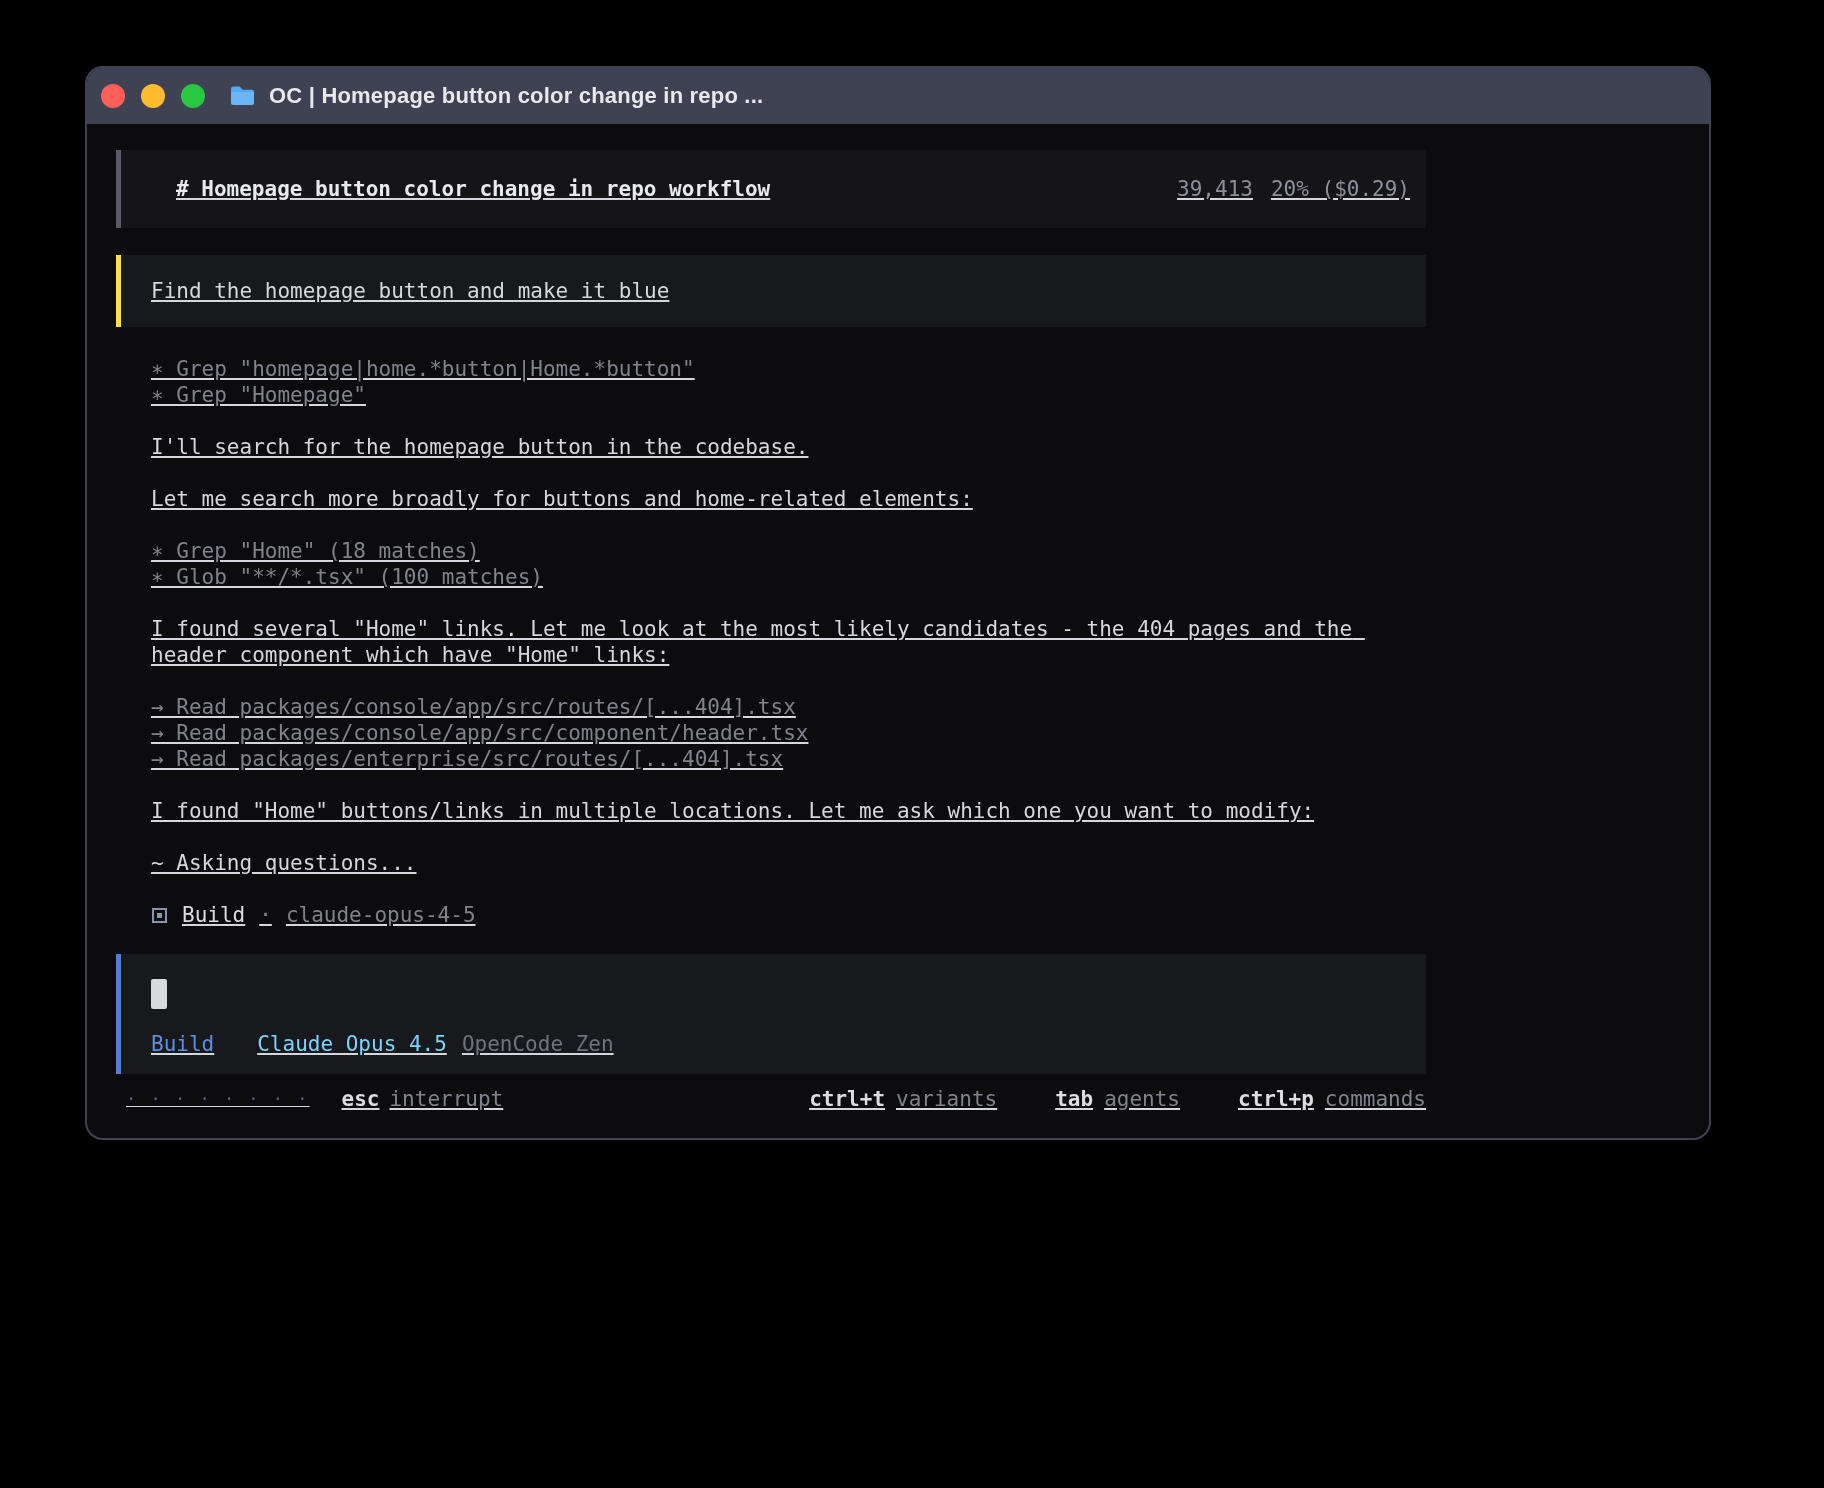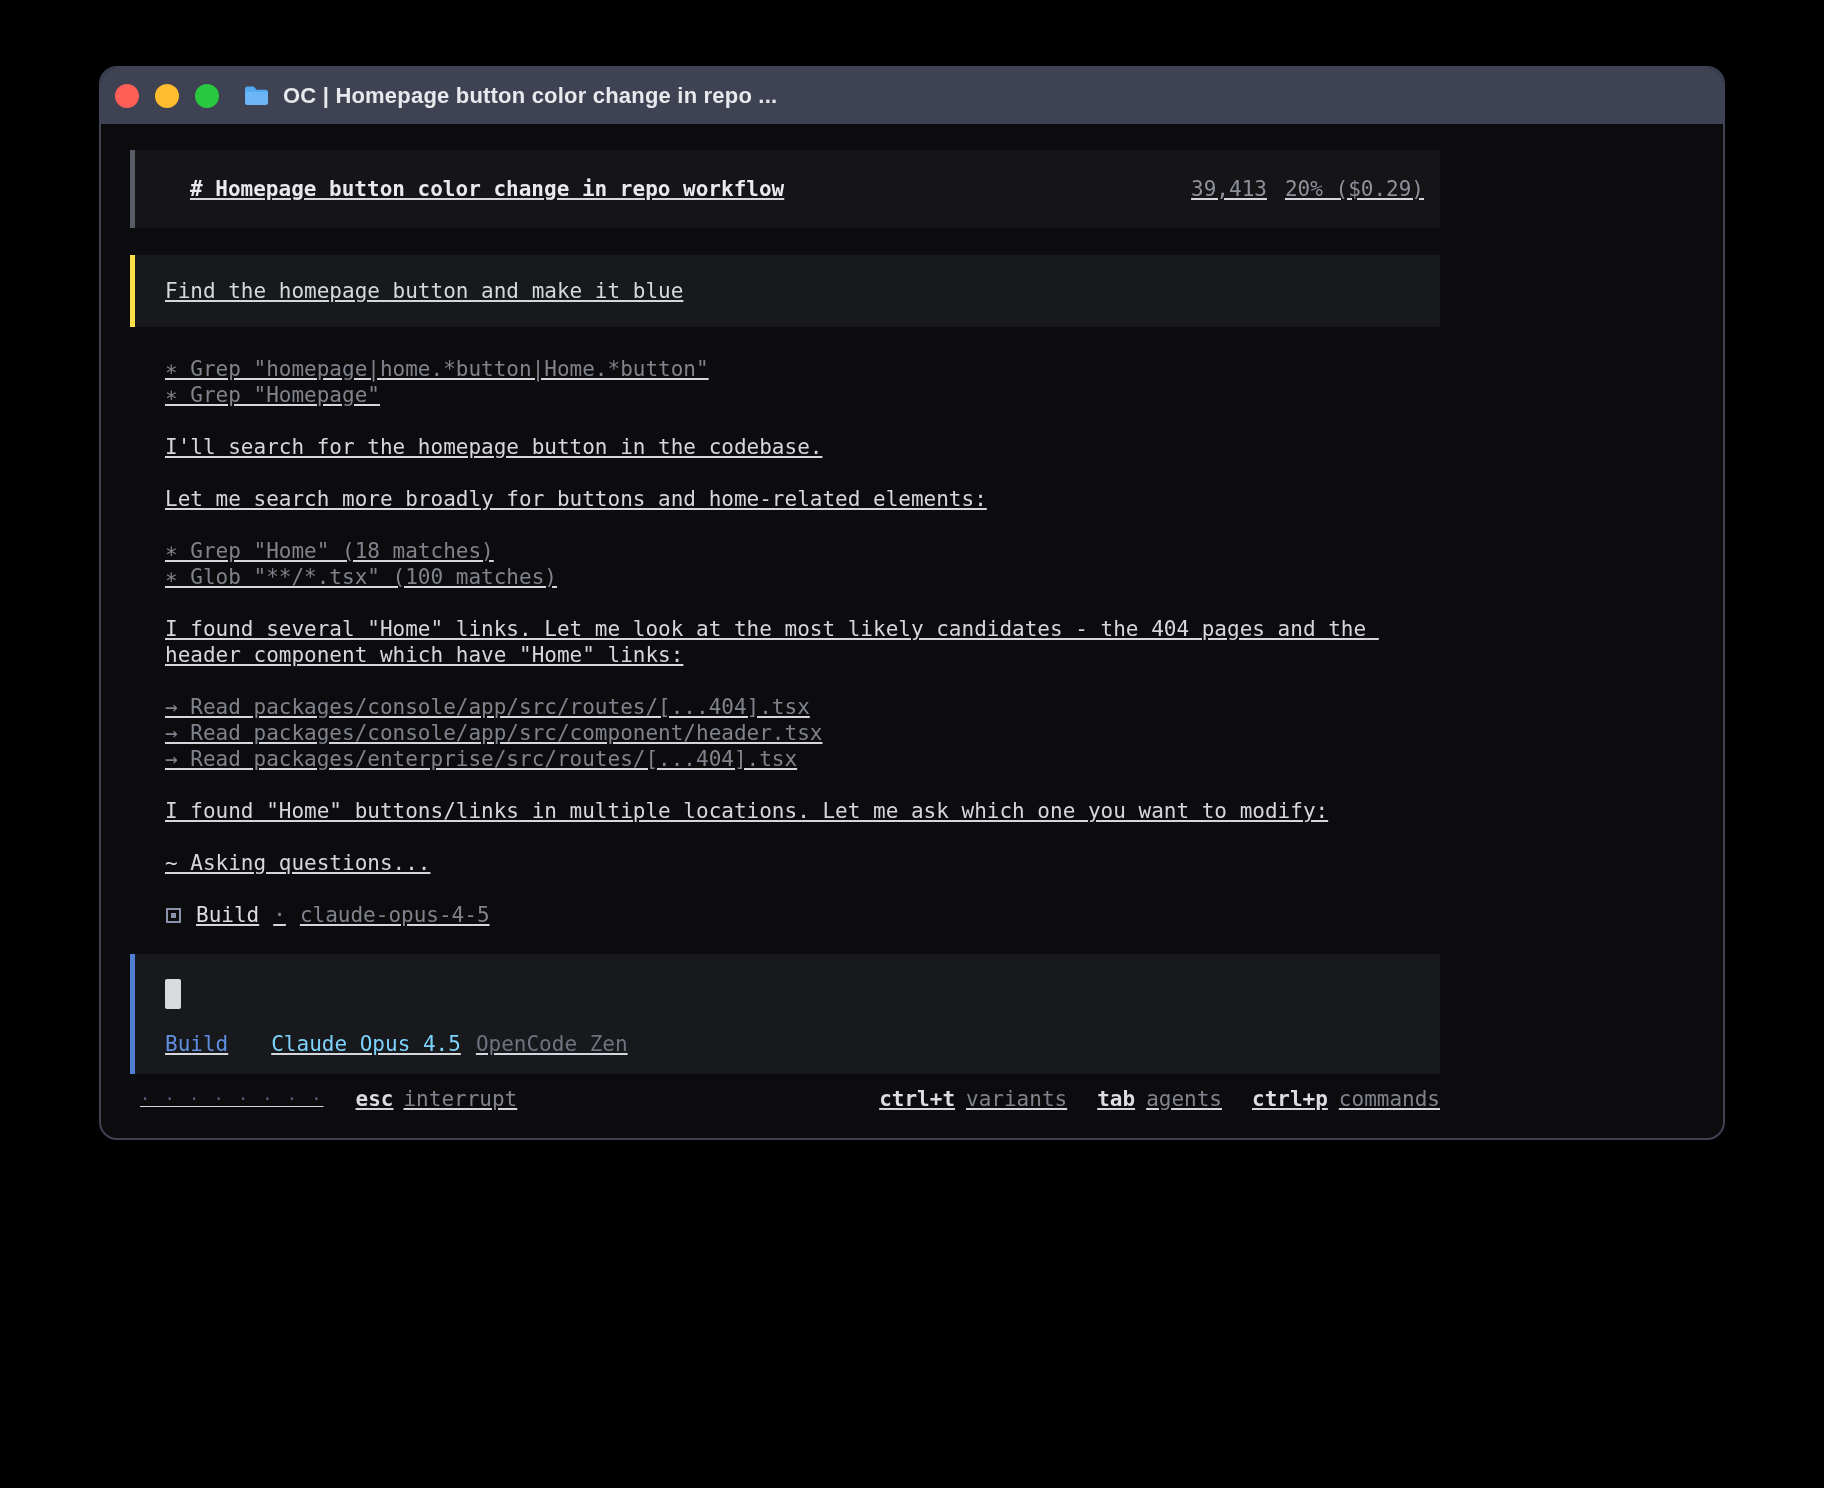--- a/index.html
+++ b/index.html
@@ -1,18 +1,18 @@
 <!DOCTYPE html>
 <html><head>
 <meta charset="utf-8">
 <style>
   html,body{margin:0;padding:0;background:#000;width:1824px;height:1488px;overflow:hidden;}
   *{box-sizing:border-box;}
   .window{
-    position:absolute;left:99px;top:66px;width:1626px;height:1074px;
+    position:absolute;left:85px;top:66px;width:1626px;height:1074px;
     background:#0c0c0e;border:2px solid #3e4252;border-radius:18px;overflow:hidden;
     font-family:"DejaVu Sans Mono","Liberation Mono",monospace;font-size:21px;color:#d5d7dc;
   }
   .titlebar{
     height:56px;background:#3e4252;display:flex;align-items:center;padding:0 14px;
     font-family:"Liberation Sans","DejaVu Sans",sans-serif;
   }
   .traffic{display:flex;align-items:center;gap:16px;}
   .light{width:24px;height:24px;border-radius:50%;}
   .light.red{background:#ff5f57;}
@@ -54,21 +54,21 @@
   .meta-provider{color:#70737d;margin-left:15px;}
   .footer{
     margin-top:12px;width:1310px;display:flex;align-items:center;line-height:26px;
     padding-left:10px;
   }
   .dots{color:#566080;font-size:17px;letter-spacing:2px;}
   .esc-group{margin-left:32px;display:flex;gap:10px;}
   .key{color:#dcdde2;font-weight:bold;}
   .hint{color:#80838c;}
   .shortcuts{margin-left:auto;display:flex;gap:30px;}
-  .shortcut{display:flex;gap:11px;}
+  .shortcut{display:flex;gap:11px;margin-left:28px;}
 </style>
 </head>
 <body>
 
 <div class="window">
 
   <div class="titlebar">
     <div class="traffic">
       <div class="light red"></div>
       <div class="light yellow"></div>

